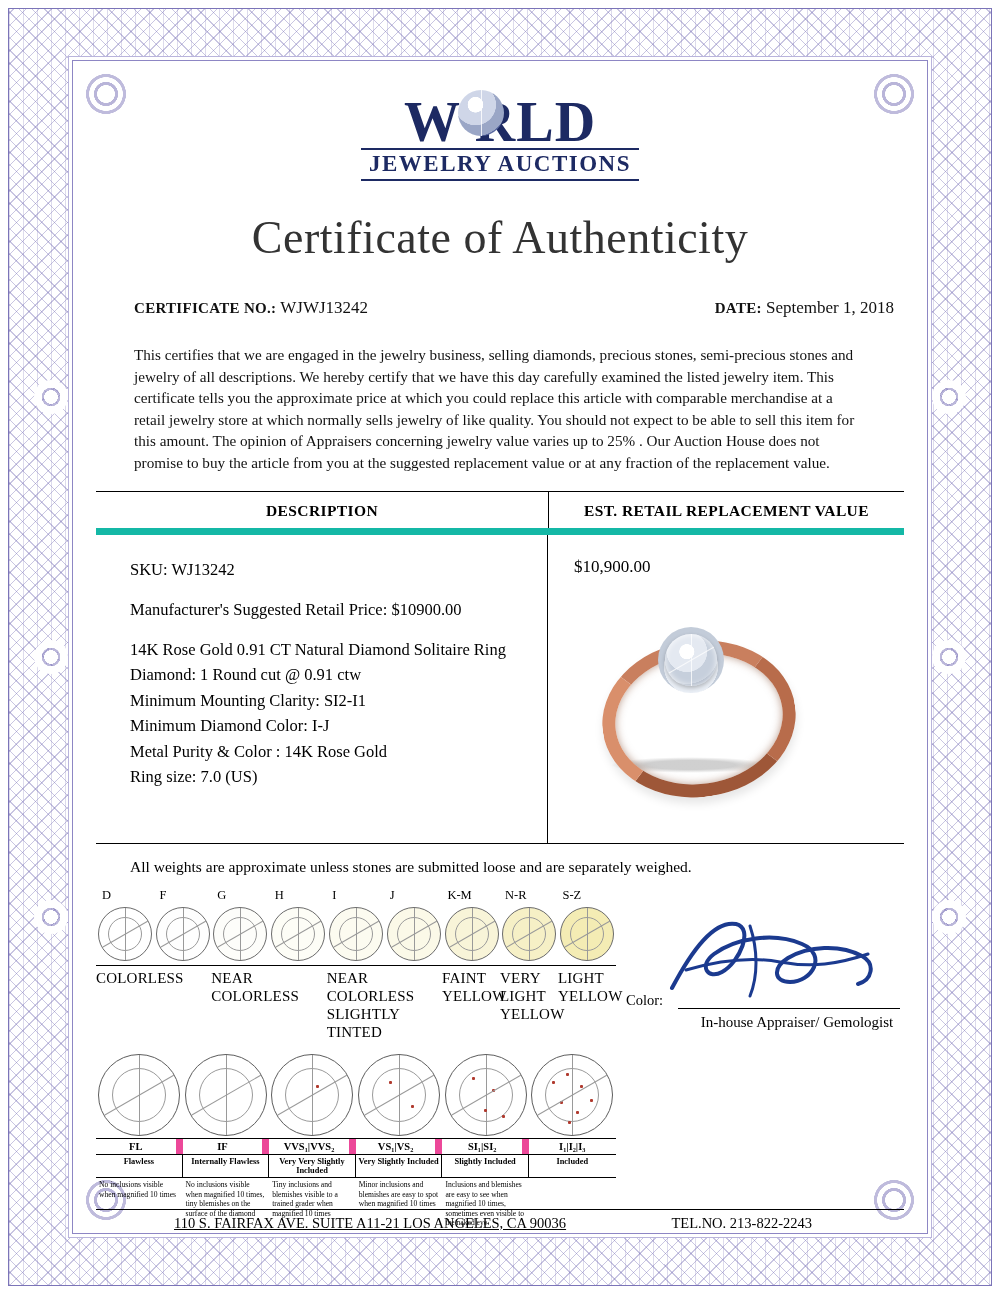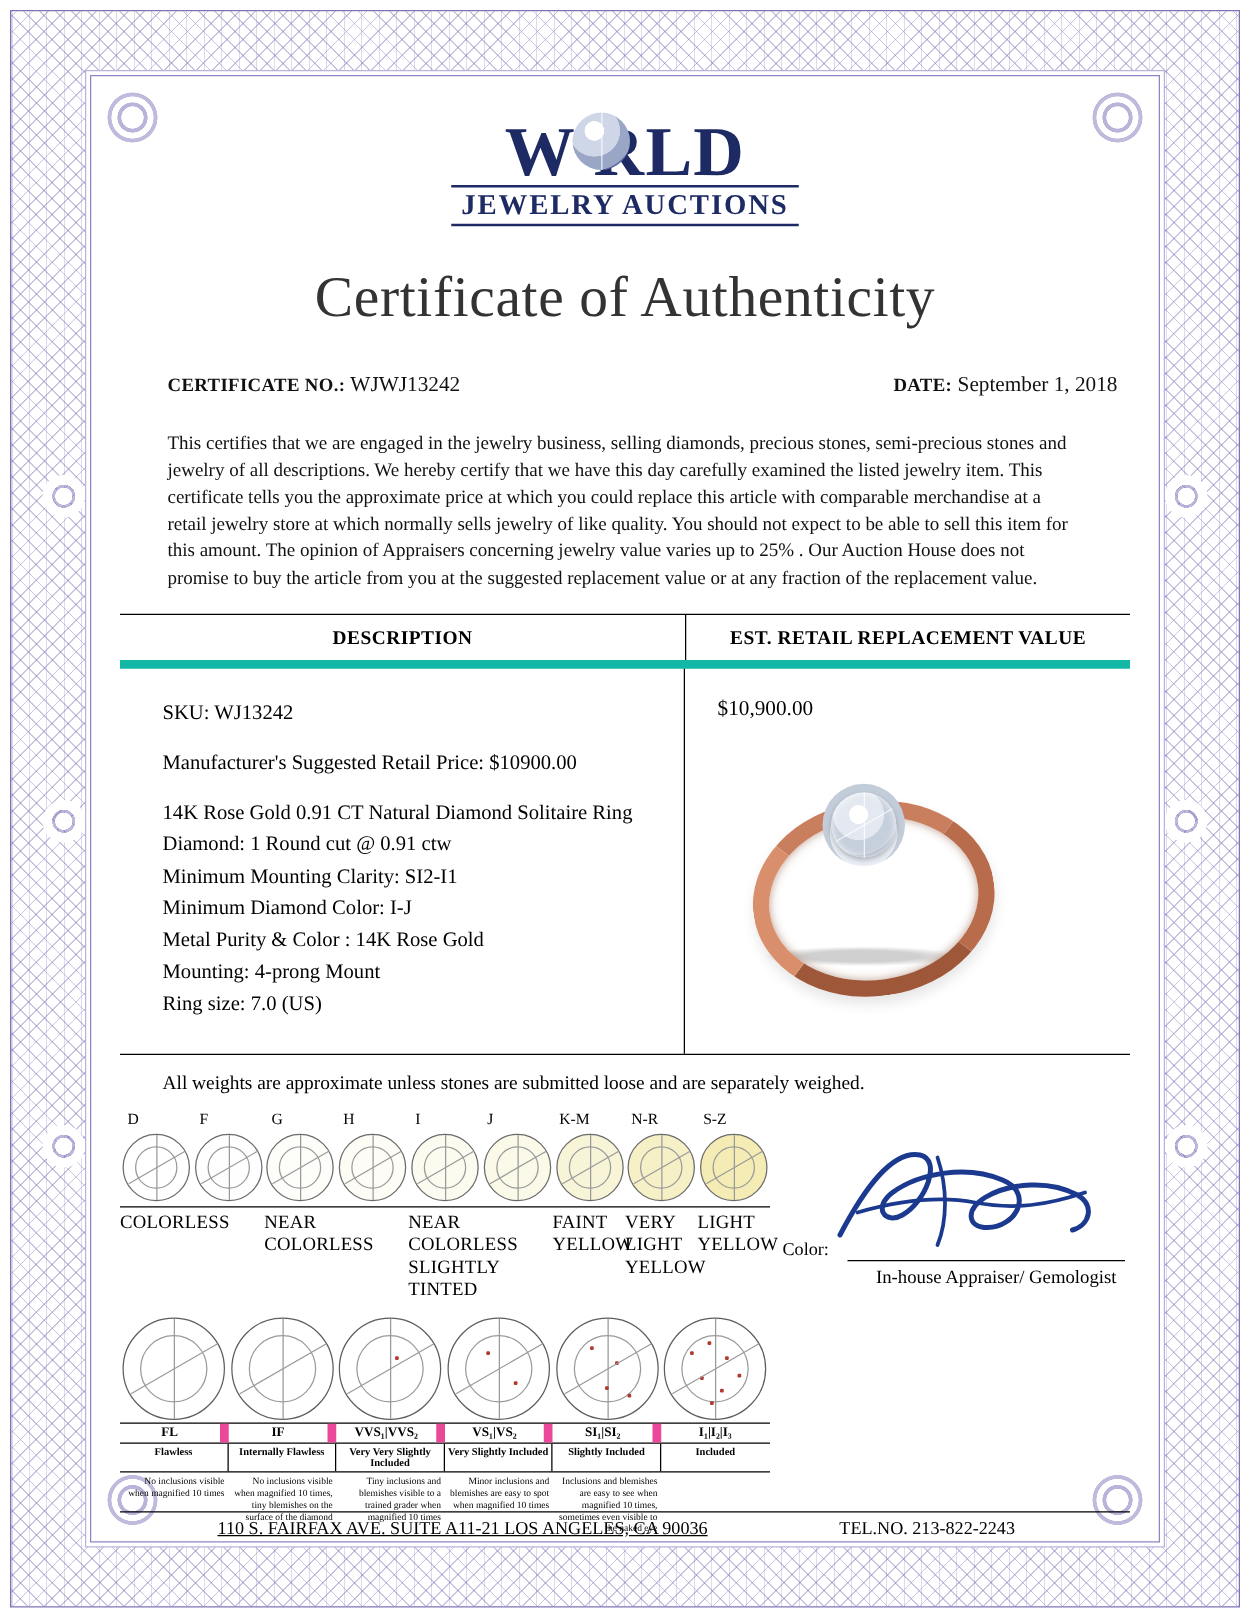--- a/index.html
+++ b/index.html
@@ -329,21 +329,21 @@
     font-size: 8.4px;
     font-weight: bold;
     padding: 2px 0;
     box-sizing: border-box;
     border-right: 1px solid #000;
   }
   .clarity .names span:last-child { border-right:none; }
   .clarity .descs { display:flex; }
   .clarity .descs span {
     width: 86.6px;
-    text-align:right;
+    text-align:left;
     font-size: 7.6px;
     line-height: 1.25;
     padding: 2px 3px;
     box-sizing: border-box;
   }
 
   
   .sig-area {
     position: absolute;
     left: 10px; top: 28px;
@@ -438,21 +438,20 @@
     <div class="table-body">
       <div class="col-desc">
         <div class="desc-line">SKU: WJ13242</div>
         <div class="desc-line">Manufacturer's Suggested Retail Price: $10900.00</div>
         <div class="desc-block">
           <div>14K Rose Gold 0.91 CT Natural Diamond Solitaire Ring</div>
           <div>Diamond: 1 Round cut @ 0.91 ctw</div>
           <div> Minimum Mounting Clarity: SI2-I1</div>
           <div> Minimum Diamond Color: I-J</div>
           <div>Metal Purity &amp; Color : 14K Rose Gold</div>
-          <div> Mounting: 4-prong Mount</div>
           <div>Ring size: 7.0 (US)</div>
         </div>
       </div>
       <div class="col-val">
         <div class="price">$10,900.00</div>
         <div class="ring-img">
           <div class="ring-shadow"></div>
           <div class="ring-band"></div>
           <div class="ring-prongs"></div>
           <div class="ring-stone"></div>

